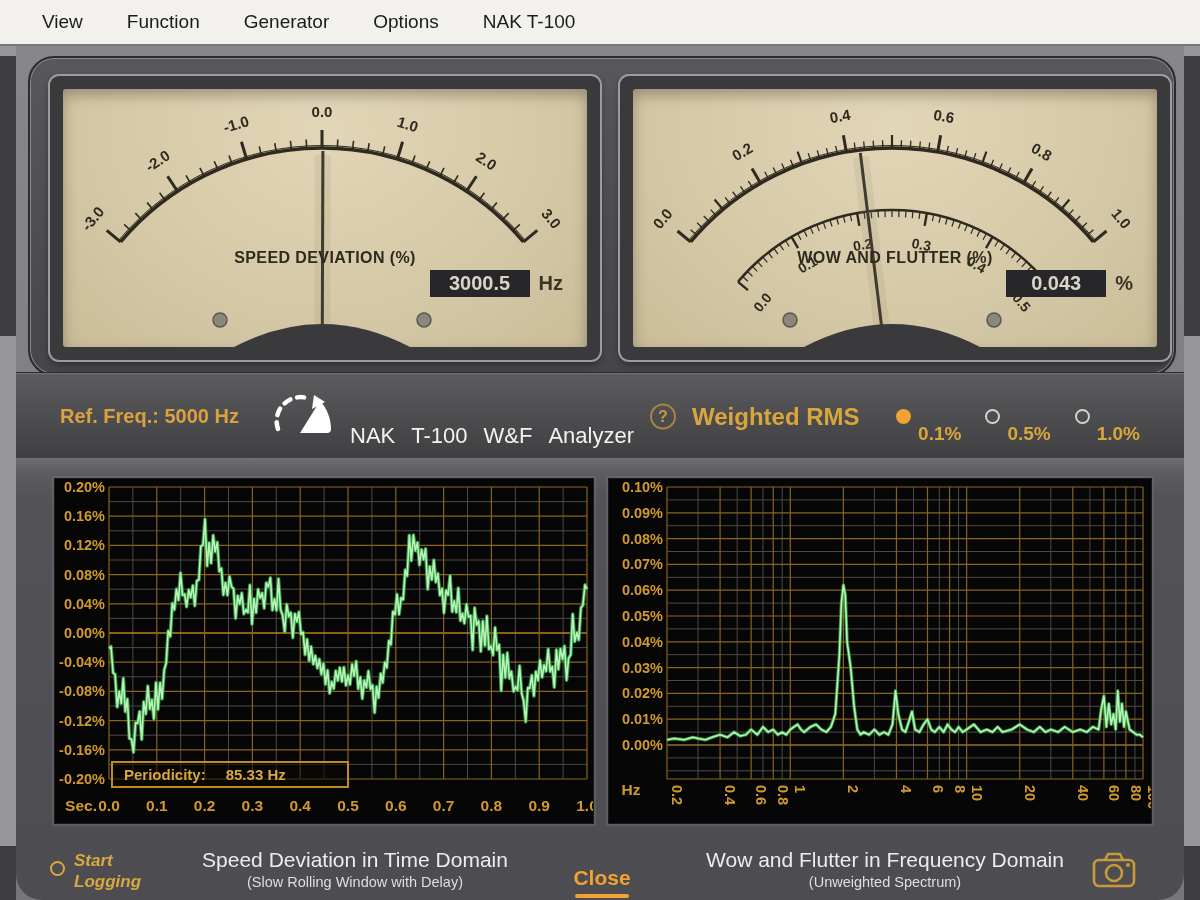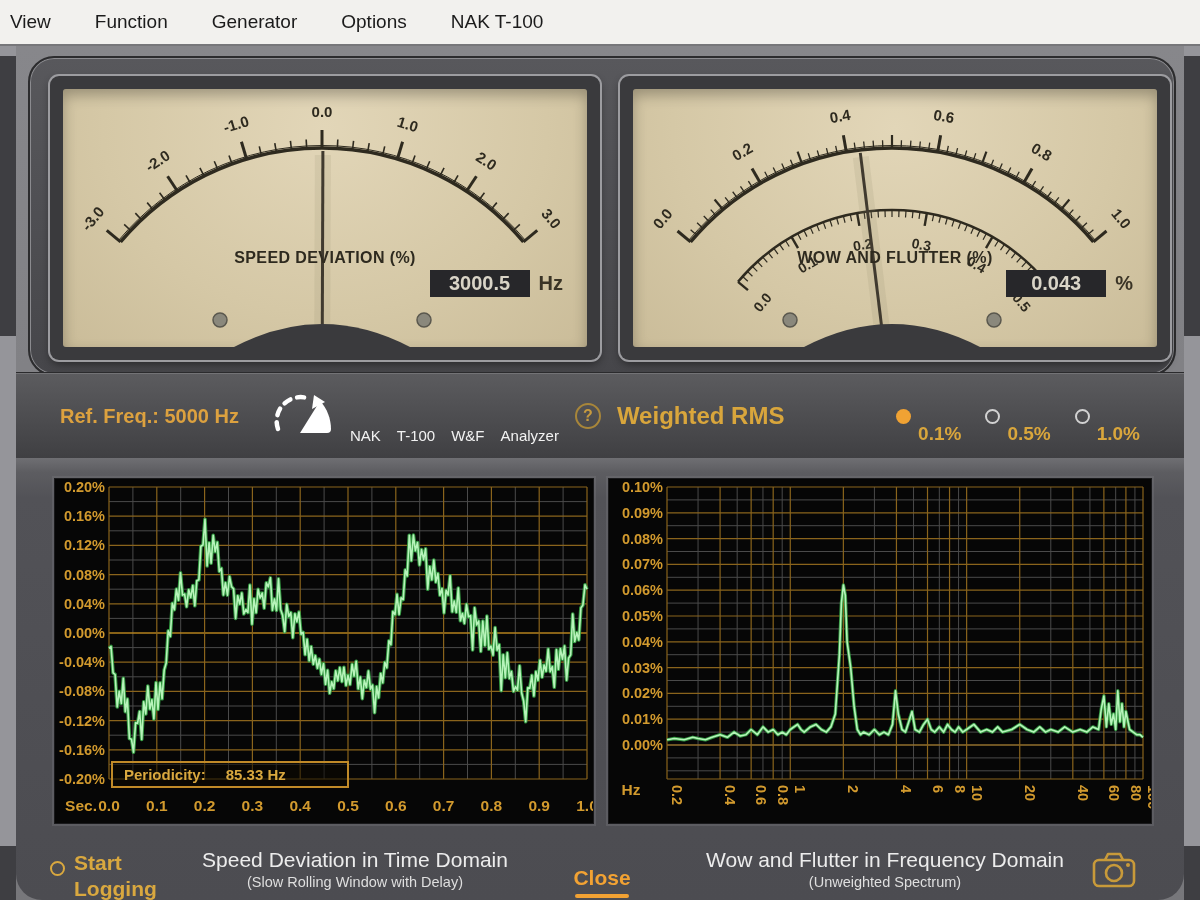--- a/index.html
+++ b/index.html
@@ -1,21 +1,21 @@
 <!DOCTYPE html>
 <html><head>
 <meta charset="utf-8">
 <style>
   html,body{margin:0;padding:0;}
   body{width:1200px;height:900px;position:relative;overflow:hidden;
        background:#7d7d81;font-family:"Liberation Sans",sans-serif;}
 
   
   .menubar{position:absolute;top:0;left:0;width:1200px;height:46px;background:#f2f1ee;
-           display:flex;align-items:center;gap:44px;padding-left:10px;box-sizing:border-box;
+           display:flex;align-items:center;gap:44px;padding-left:42px;box-sizing:border-box;
            border-bottom:2px solid #77777a;box-shadow:0 3px 0 #505052;}
   .menu-item{font-size:19px;color:#1b1b1b;cursor:default;}
 
   
   .chassis{position:absolute;top:46px;left:0;width:1200px;height:854px;
            background:linear-gradient(#87878b,#77777b);}
   .edge-strip{position:absolute;top:46px;width:16px;height:854px;background:#95959a;}
   .edge-strip.left{left:0}.edge-strip.right{right:0}
   .edge-dark{position:absolute;left:0;width:16px;background:#3e3e42;}
 
@@ -40,21 +40,21 @@
 
   
   .midbar{position:absolute;left:16px;top:372px;width:1168px;height:86px;
           background:linear-gradient(#5c5c5f,#3f3f42);border-top:1px solid #2b2b2d;
           box-shadow:inset 0 1px 0 #737376;}
   .ref-freq{position:absolute;left:44px;top:50%;transform:translateY(-50%);
             color:#dca13f;font-size:20px;font-weight:bold;}
   .gauge-logo{position:absolute;left:254px;top:50%;transform:translateY(-50%);}
   .brand-row{position:absolute;left:334px;top:50%;transform:translateY(-50%);
              display:flex;align-items:center;gap:16px;}
-  .brand-word{color:#f2f2f2;font-size:15px;margin-top:39px;}
+  .brand-word{color:#f2f2f2;font-size:22px;margin-top:39px;}
   .help-icon{width:26px;height:26px;border:2px solid #a8863a;border-radius:50%;
              display:flex;align-items:center;justify-content:center;
              color:#c79a3f;font-size:16px;font-weight:bold;box-sizing:border-box;cursor:pointer;}
   .mode-label{color:#d9a63c;font-size:24px;font-weight:bold;}
   .range-radios{position:absolute;right:44px;top:50%;transform:translateY(-50%);
                 display:flex;align-items:center;gap:24px;}
   .range-item{display:flex;align-items:center;gap:7px;cursor:pointer;}
   .radio-dot{width:15px;height:15px;border-radius:50%;box-sizing:border-box;}
   .radio-dot.on{background:#f0a233;}
   .radio-dot.off{border:2.5px solid #d2d2d2;background:transparent;}
@@ -72,21 +72,21 @@
   .periodicity{position:absolute;left:56px;top:274px;width:238px;height:27px;
                border:2px solid #c08a28;background:rgba(12,9,2,.55);
                display:flex;align-items:center;gap:20px;padding:0 11px;box-sizing:border-box;margin-top:8px;}
   .periodicity span{color:#d9a83f;font-weight:bold;font-size:15px;white-space:nowrap;}
 
   
   .start-logging{position:absolute;left:50px;top:850px;display:flex;gap:9px;cursor:pointer;}
   .start-radio{width:15px;height:15px;border:2.5px solid #d9a83f;border-radius:50%;
                box-sizing:border-box;margin-top:11px;}
   .start-lines{display:flex;flex-direction:column;line-height:1.25;}
-  .start-lines span{color:#d9a83f;font-size:21px;font-weight:bold;}
+  .start-lines span{color:#d9a83f;font-size:17px;font-weight:bold;font-style:italic;}
   .caption{position:absolute;top:848px;text-align:center;}
   .caption.left{left:135px;width:440px;}
   .caption.right{left:660px;width:450px;}
   .caption-title{color:#ececec;font-size:21px;margin-bottom:2px;}
   .caption-sub{color:#dfdfdf;font-size:14.5px;}
   .close-btn{position:absolute;left:572px;top:866px;width:60px;text-align:center;cursor:pointer;}
   .close-text{color:#f2a233;font-size:21px;font-weight:bold;}
   .close-underline{width:54px;height:4px;background:#f2a233;border-radius:2px;margin:4px auto 0;}
   .camera-btn{position:absolute;left:1090px;top:850px;cursor:pointer;}
 </style>

